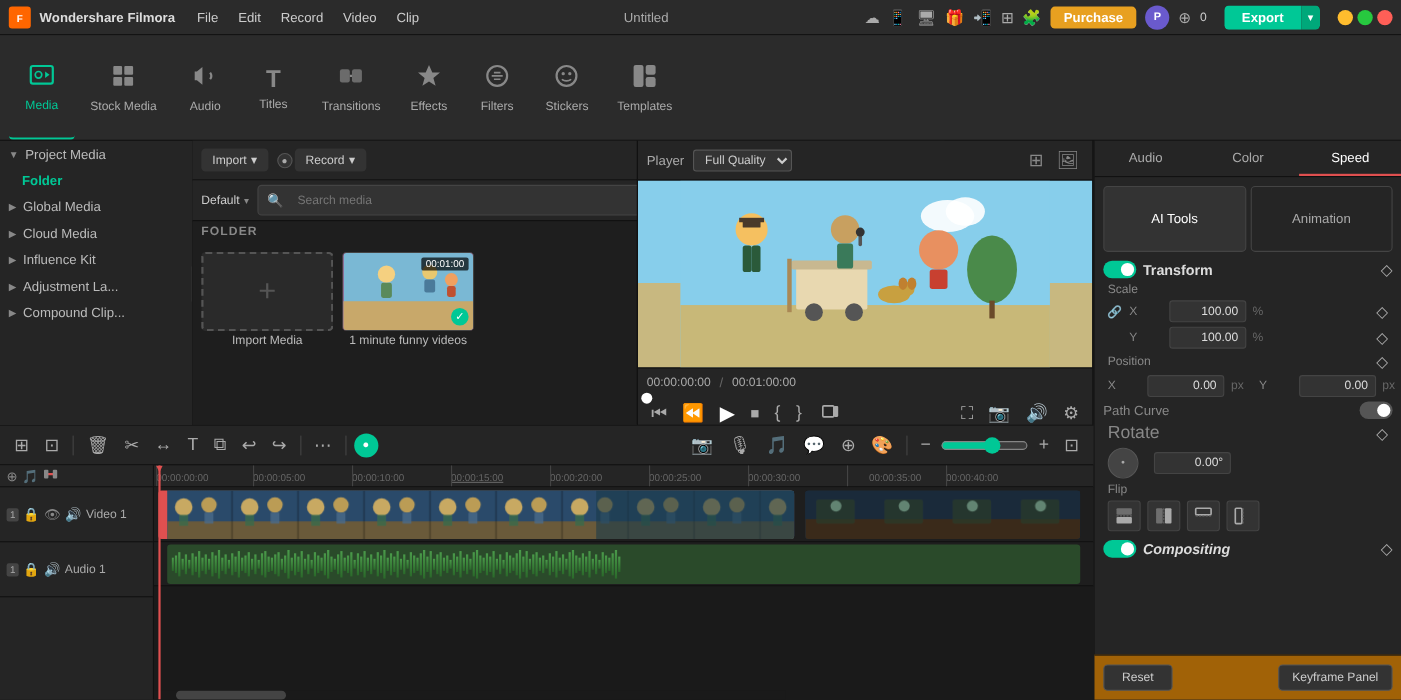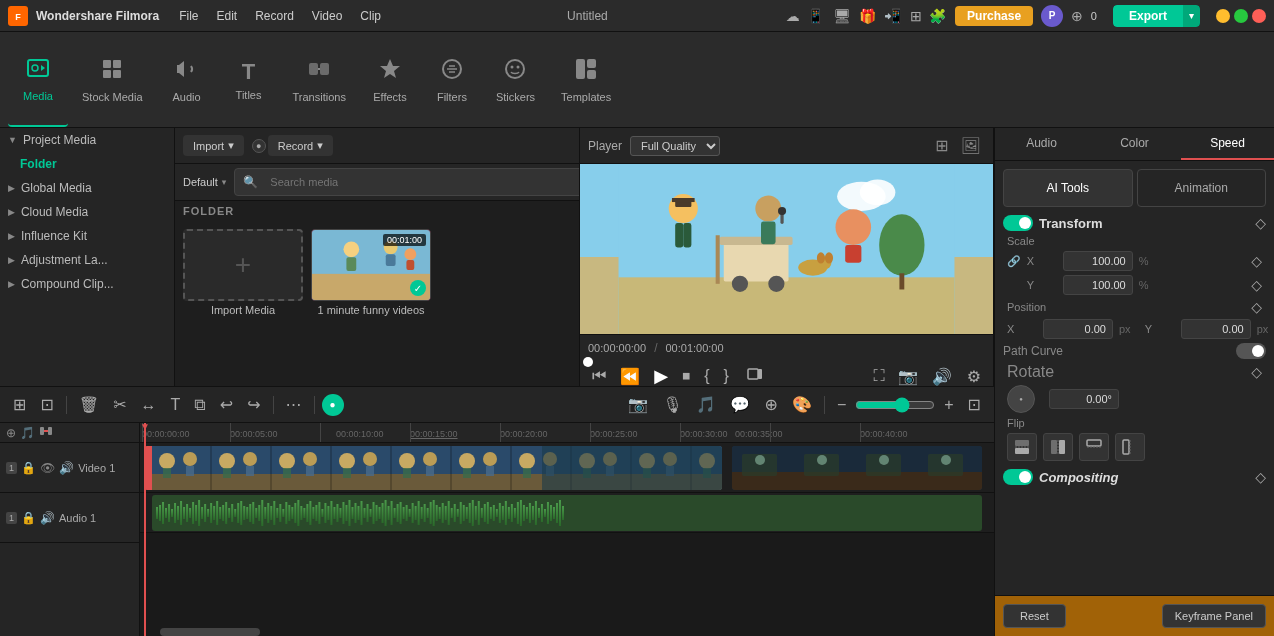--- a/index.html
+++ b/index.html
@@ -69,21 +69,21 @@
     .ctrl-btn { background: none; border: none; color: #aaa; font-size: 16px; cursor: pointer; padding: 2px 4px; }
     .ctrl-btn.play { color: white; font-size: 18px; }
 
     
     #right-panel { position: absolute; top: 128px; right: 0; width: 280px; background: #252525; bottom: 0; border-left: 1px solid #111; display: flex; flex-direction: column; }
     #right-tabs { display: flex; border-bottom: 1px solid #111; }
     .right-tab { flex: 1; text-align: center; padding: 8px 4px; cursor: pointer; color: #aaa; font-size: 12px; border-bottom: 2px solid transparent; }
     .right-tab.active { color: white; border-bottom: 2px solid #e05050; }
     #right-content { flex: 1; overflow-y: auto; padding: 8px; }
     .tool-tabs { display: flex; gap: 4px; margin-bottom: 8px; }
-    .tool-tab { flex: 1; text-align: center; padding: 11px; cursor: pointer; color: #aaa; font-size: 12px; border-radius: 4px; border: 1px solid #444; }
+    .tool-tab { flex: 1; text-align: center; padding: 22px; cursor: pointer; color: #aaa; font-size: 12px; border-radius: 4px; border: 1px solid #444; }
     .tool-tab.active { background: #333; color: white; }
     .section-header { display: flex; align-items: center; justify-content: space-between; margin: 8px 0 4px; }
     .section-title { color: #ddd; font-size: 13px; font-weight: 600; }
     .section-toggle { width: 30px; height: 16px; background: #00c896; border-radius: 8px; position: relative; cursor: pointer; }
     .section-toggle .knob { width: 12px; height: 12px; background: white; border-radius: 50%; position: absolute; top: 2px; right: 2px; }
     .keyframe-btn { background: none; border: none; color: #aaa; cursor: pointer; font-size: 14px; }
     .prop-row { display: flex; align-items: center; gap: 6px; margin: 4px 0; }
     .prop-label { color: #888; font-size: 11px; min-width: 30px; }
     .prop-input { background: #333; border: 1px solid #444; color: #ddd; padding: 3px 6px; border-radius: 3px; font-size: 11px; width: 70px; text-align: right; }
     .prop-unit { color: #666; font-size: 11px; }
@@ -631,31 +631,31 @@
 
     <div id="timeline-tracks">
 
       <div id="playhead"></div>
 
       <div id="timescale">
         <span class="time-mark" style="left:2px;">00:00:00:00</span>
         <div class="time-line" style="left:2px;"></div>
         <span class="time-mark" style="left:90px;">00:00:05:00</span>
         <div class="time-line" style="left:90px;"></div>
-        <span class="time-mark" style="left:196px;">00:00:10:00</span>
+        <span class="time-mark" style="left:180px;">00:00:10:00</span>
         <div class="time-line" style="left:180px;"></div>
         <span class="time-mark" style="left:270px;text-decoration:underline;">00:00:15:00</span>
         <div class="time-line" style="left:270px;"></div>
         <span class="time-mark" style="left:360px;">00:00:20:00</span>
         <div class="time-line" style="left:360px;"></div>
         <span class="time-mark" style="left:450px;">00:00:25:00</span>
         <div class="time-line" style="left:450px;"></div>
         <span class="time-mark" style="left:540px;">00:00:30:00</span>
         <div class="time-line" style="left:540px;"></div>
-        <span class="time-mark" style="left:595px;">00:00:35:00</span>
+        <span class="time-mark" style="left:650px;">00:00:35:00</span>
         <div class="time-line" style="left:630px;"></div>
         <span class="time-mark" style="left:720px;">00:00:40:00</span>
         <div class="time-line" style="left:720px;"></div>
       </div>
 
       <div id="video-track" style="height:50px;border-bottom:1px solid #111;">
 
         <div style="position:absolute;left:4px;top:3px;width:8px;height:44px;background:#e05050;border-radius:3px 0 0 3px;z-index:5;"></div>
 
         <div style="position:absolute;left:12px;top:3px;width:570px;height:44px;background:linear-gradient(90deg,#3a5a7a,#4a6a8a);border-radius:0 3px 3px 0;overflow:hidden;display:flex;">

